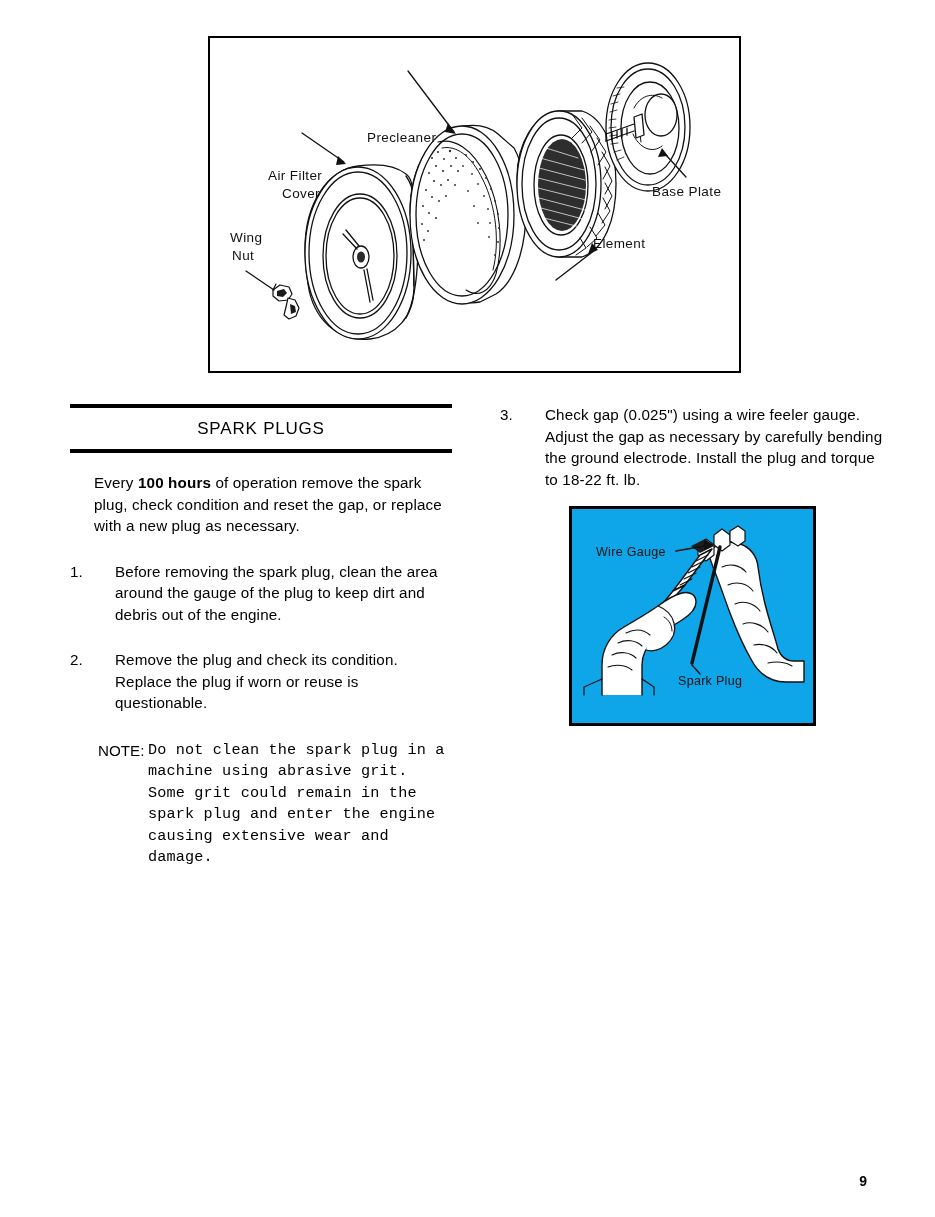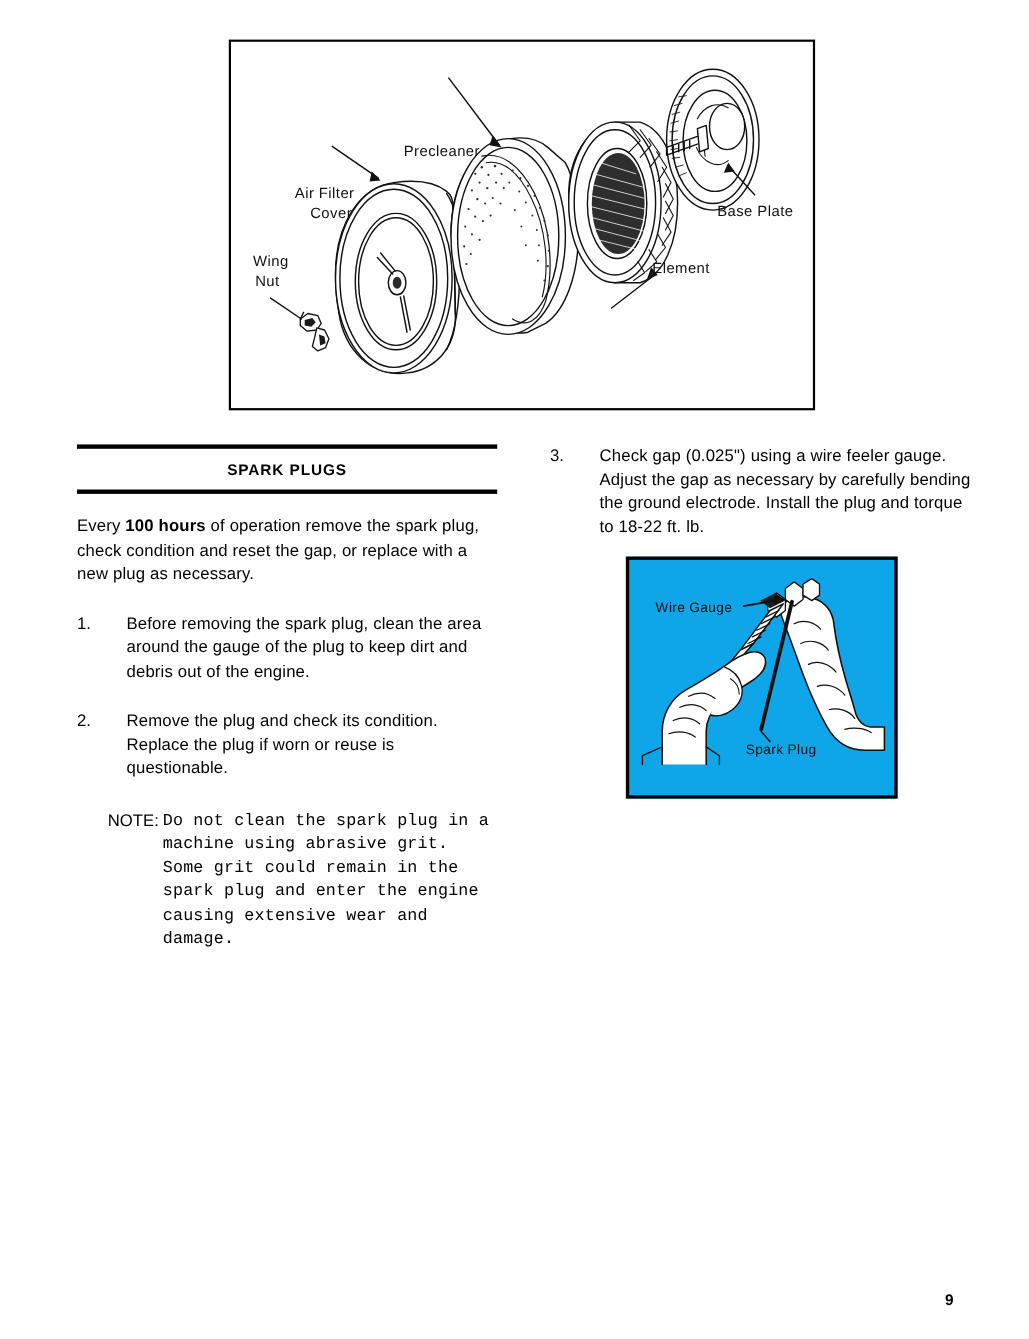--- a/index.html
+++ b/index.html
@@ -45,35 +45,35 @@
   #right-column { left: 500px; top: 404px; width: 390px; }
 
   .rule {
     background: #000;
     width: 100%;
   }
   .rule-top    { height: 4px; margin-bottom: 9px; }
   .rule-bottom { height: 4px; margin-top: 6px; }
 
   h1.section-heading {
-    font-size: 14px;
-    font-weight: bold;
+    font-size: 17px;
+    font-weight: normal;
     text-align: center;
     margin: 0;
     padding: 2px 0 4px 0;
     letter-spacing: 0.8px;
   }
 
   p.body-text {
     font-size: 15.2px;
     line-height: 21.5px;
     margin: 0;
     letter-spacing: 0.15px;
   }
-  #intro-paragraph { margin-top: 19px; }
+  #intro-paragraph { margin-top: 19px; margin-left: 24px; }
 
   
   .numbered-item {
     display: flex;
     margin-top: 24px;
   }
   .numbered-item .num {
     flex: 0 0 auto;
     width: 45px;
     font-size: 15.2px;

